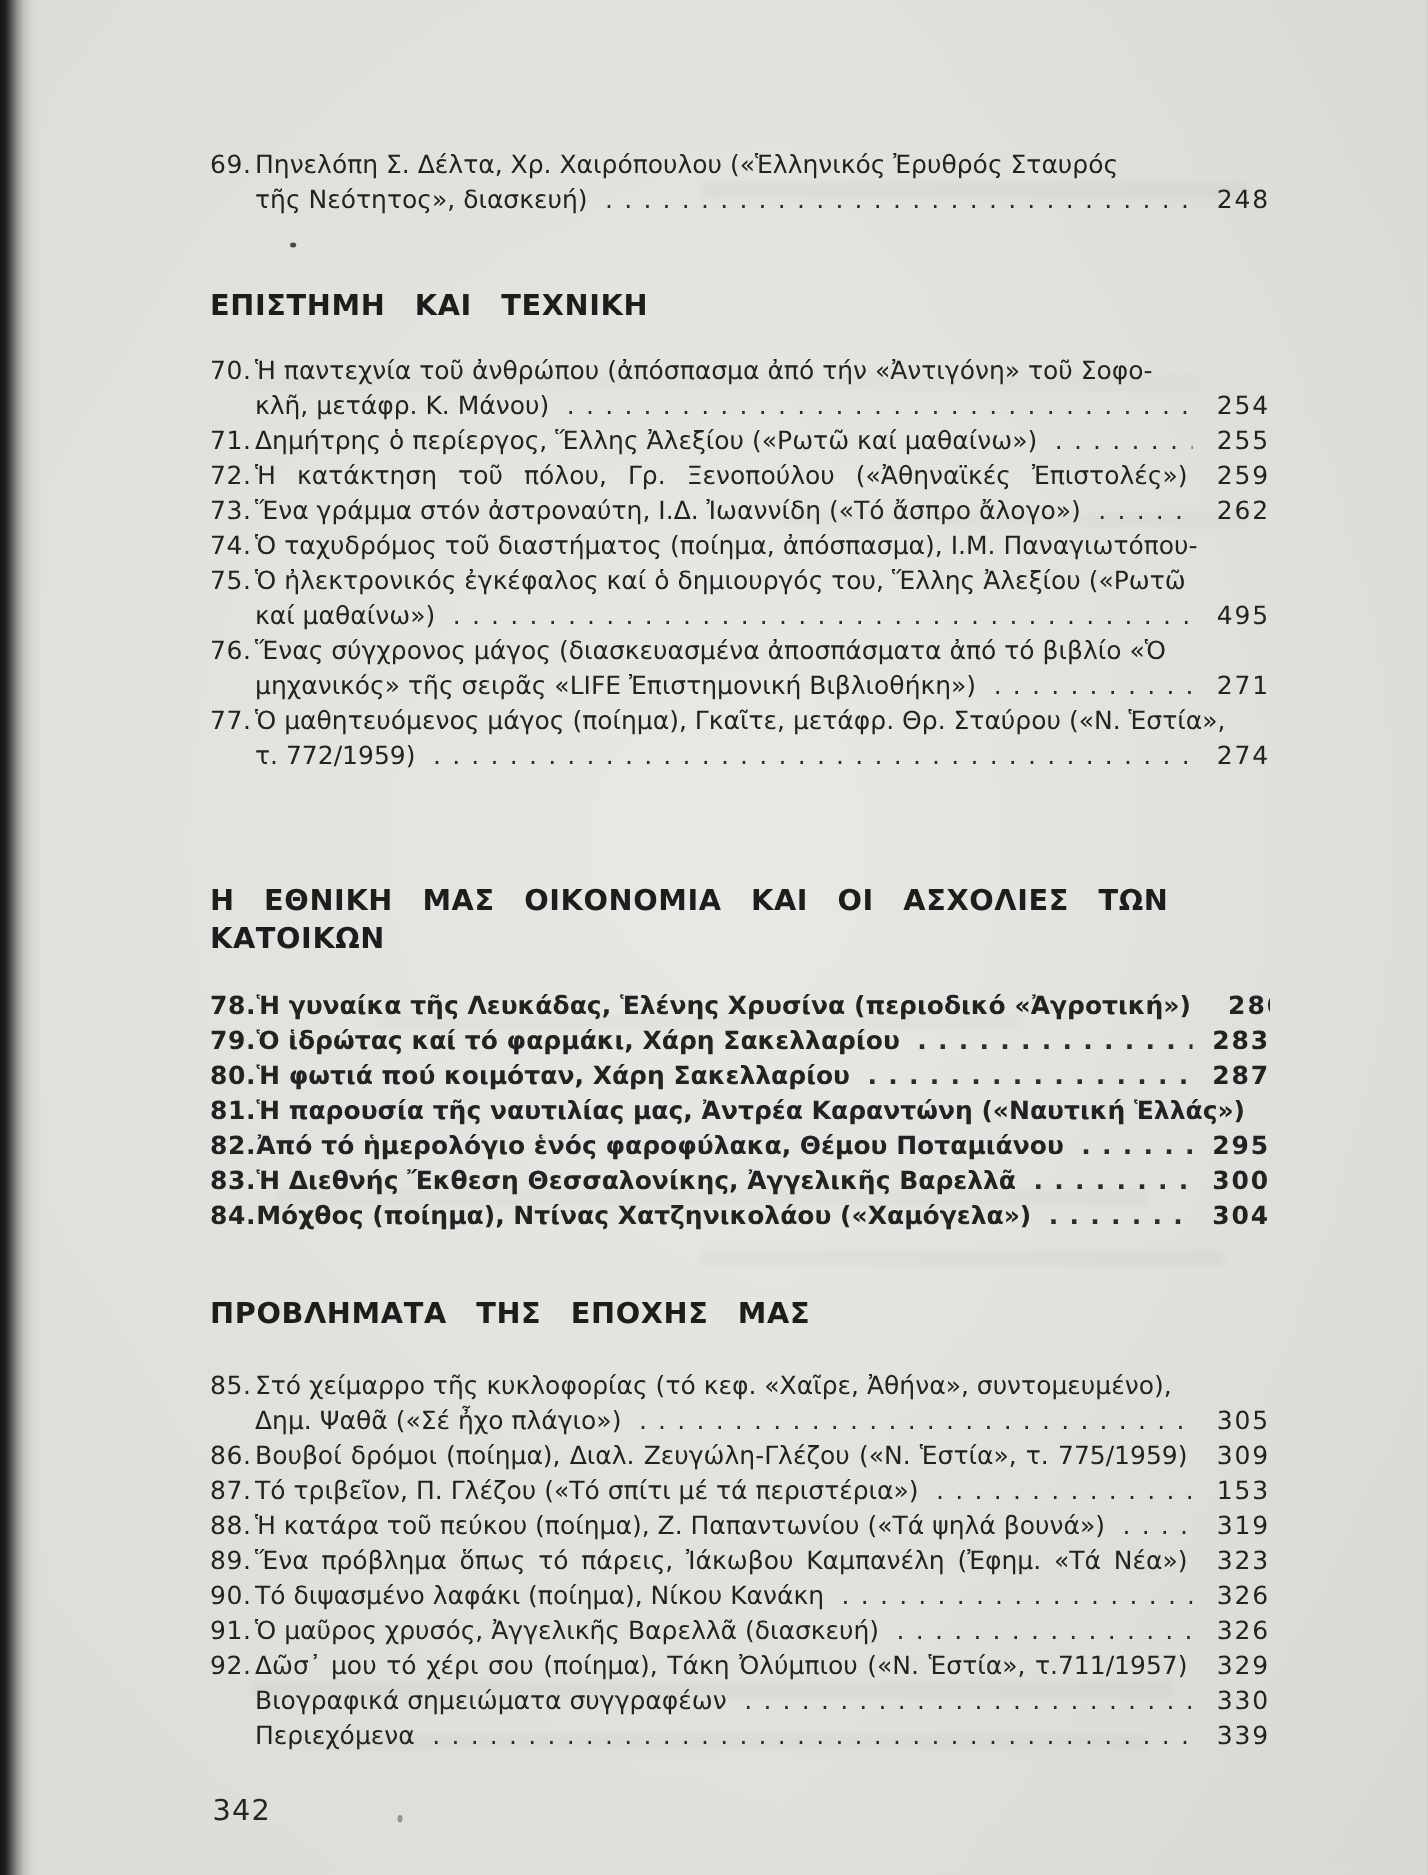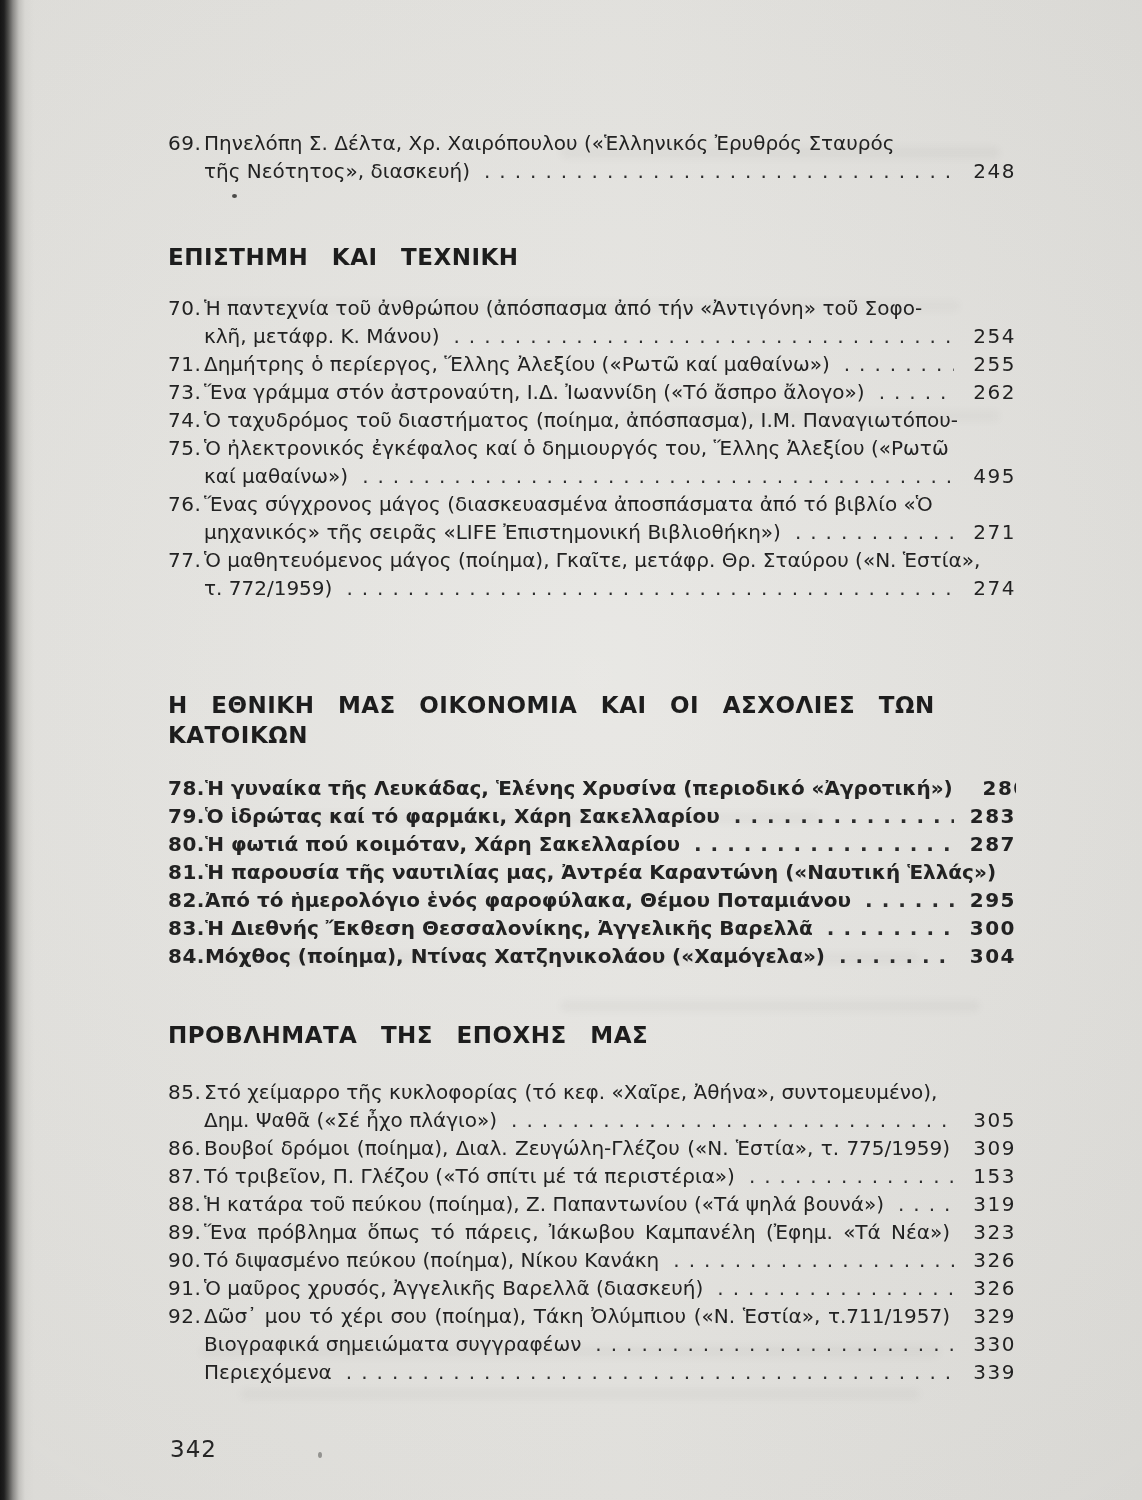--- a/index.html
+++ b/index.html
@@ -19,21 +19,21 @@
   }
   
   .gutter{
     position:absolute;left:0;top:0;bottom:0;width:34px;
     background:linear-gradient(90deg,
       #141414 0px,#1f1f1f 4px,#4a4a48 8px,#8b8a87 13px,
       #c2c1bd 19px,#d8d7d3 25px,rgba(225,224,220,0) 34px);
   }
   .content{
     position:absolute;
-    left:168px;top:12px;width:848px;
+    left:168px;top:0;width:848px;
     padding-top:117px;
     color:#222;
     font-size:20px;line-height:28px;
   }
   .section-heading{
     margin:0;
     font-size:23px;line-height:30px;font-weight:bold;
     letter-spacing:0.5px;word-spacing:15px;
     color:#1d1d1d;
   }
@@ -117,20 +117,29 @@
           <span class="num">71.</span>
           <div class="ebody">
             <div class="eline last">
               <span class="etext">Δημήτρης ὁ περίεργος, Ἕλλης Ἀλεξίου («Ρωτῶ καί μαθαίνω»)</span>
               <span class="dots"></span>
               <span class="pg">255</span>
             </div>
           </div>
         </div>
         <div class="entry">
+          <span class="num">72.</span>
+          <div class="ebody">
+            <div class="eline last spread">
+              <span class="etext">Ἡ κατάκτηση τοῦ πόλου, Γρ. Ξενοπούλου («Ἀθηναϊκές Ἐπιστολές»)</span>
+              <span class="pg">259</span>
+            </div>
+          </div>
+        </div>
+        <div class="entry">
           <span class="num">73.</span>
           <div class="ebody">
             <div class="eline last">
               <span class="etext">Ἕνα γράμμα στόν ἀστροναύτη, Ι.Δ. Ἰωαννίδη («Τό ἄσπρο ἄλογο»)</span>
               <span class="dots"></span>
               <span class="pg">262</span>
             </div>
           </div>
         </div>
         <div class="entry">
@@ -293,21 +302,21 @@
             <div class="eline last spread">
               <span class="etext">Ἕνα πρόβλημα ὅπως τό πάρεις, Ἰάκωβου Καμπανέλη (Ἐφημ. «Τά Νέα»)</span>
               <span class="pg">323</span>
             </div>
           </div>
         </div>
         <div class="entry">
           <span class="num">90.</span>
           <div class="ebody">
             <div class="eline last">
-              <span class="etext">Τό διψασμένο πεύκου (ποίημα), Νίκου Κανάκη</span>
+              <span class="etext">Τό διψασμένο λαφάκι (ποίημα), Νίκου Κανάκη</span>
               <span class="dots"></span>
               <span class="pg">326</span>
             </div>
           </div>
         </div>
         <div class="entry">
           <span class="num">91.</span>
           <div class="ebody">
             <div class="eline last">
               <span class="etext">Ὁ μαῦρος χρυσός, Ἀγγελικῆς Βαρελλᾶ (διασκευή)</span>

